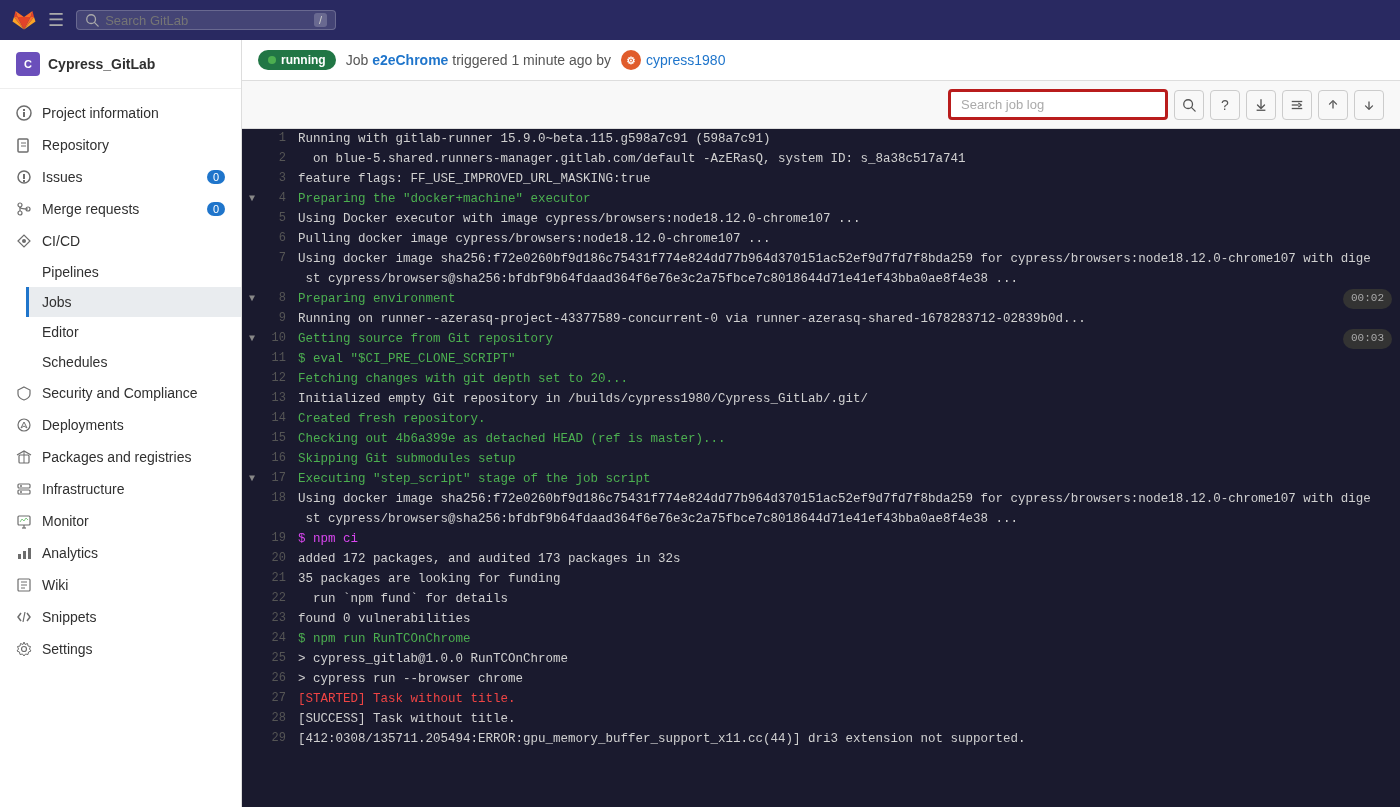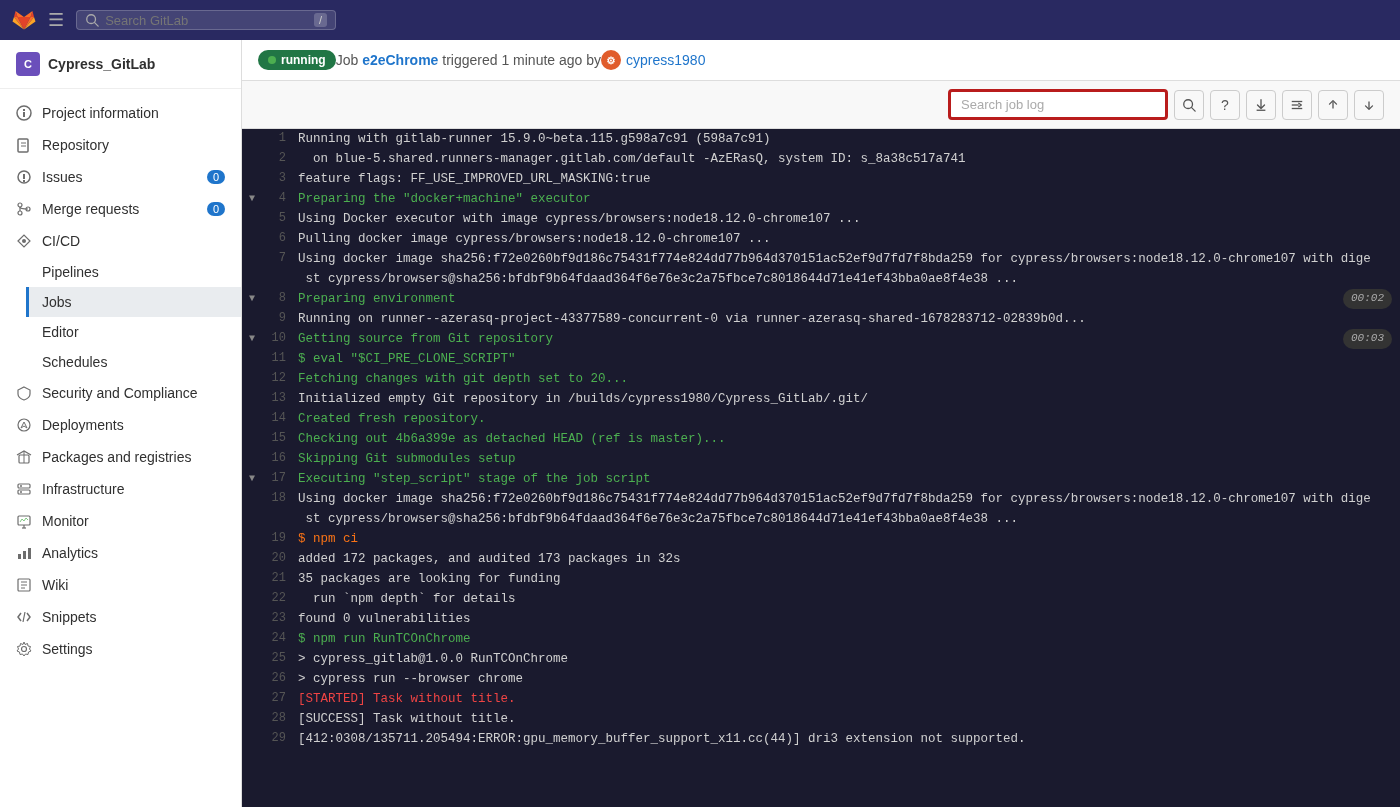--- a/index.html
+++ b/index.html
@@ -132,20 +132,21 @@
       background: #f8f8f8;
     }
 
     
     .job-header {
       background: #fff;
       border-bottom: 1px solid #ddd;
       padding: 10px 16px;
       display: flex;
       align-items: center;
+      gap: 10px;
       flex-shrink: 0;
       text-align: center;
     }
     .status-badge {
       display: flex;
       align-items: center;
       gap: 5px;
       background: #217645;
       color: white;
       border-radius: 12px;
@@ -264,21 +265,20 @@
     .log-time-badge {
       margin-left: auto;
       flex-shrink: 0;
       background: #333;
       color: #aaa;
       border-radius: 10px;
       padding: 1px 8px;
       font-size: 11px;
       margin-right: 8px;
       align-self: center;
-      font-style: italic;
     }
 
     
     svg { display: block; }
   </style>
 </head>
 <body>
 
 <nav class="navbar">
   <svg class="navbar-logo" viewBox="0 0 24 24" fill="none" xmlns="http://www.w3.org/2000/svg">
@@ -607,36 +607,36 @@
           </div>
           <div class="log-line">
             <div class="log-section-toggle"></div>
             <div class="log-line-num">18</div>
             <div class="log-line-content" style="color: rgb(208, 208, 208);">Using docker image sha256:f72e0260bf9d186c75431f774e824dd77b964d370151ac52ef9d7fd7f8bda259 for cypress/browsers:node18.12.0-chrome107 with dige
  st cypress/browsers@sha256:bfdbf9b64fdaad364f6e76e3c2a75fbce7c8018644d71e41ef43bba0ae8f4e38 ...</div>
           </div>
           <div class="log-line">
             <div class="log-section-toggle"></div>
             <div class="log-line-num">19</div>
-            <div class="log-line-content" style="color: #f97316;">$ npm ci</div>
+            <div class="log-line-content" style="color: #d946ef;">$ npm ci</div>
           </div>
           <div class="log-line">
             <div class="log-section-toggle"></div>
             <div class="log-line-num">20</div>
             <div class="log-line-content" style="color: rgb(208, 208, 208);">added 172 packages, and audited 173 packages in 32s</div>
           </div>
           <div class="log-line">
             <div class="log-section-toggle"></div>
             <div class="log-line-num">21</div>
             <div class="log-line-content" style="color: rgb(208, 208, 208);">35 packages are looking for funding</div>
           </div>
           <div class="log-line">
             <div class="log-section-toggle"></div>
             <div class="log-line-num">22</div>
-            <div class="log-line-content" style="color: rgb(208, 208, 208);">  run `npm depth` for details</div>
+            <div class="log-line-content" style="color: rgb(208, 208, 208);">  run `npm fund` for details</div>
           </div>
           <div class="log-line">
             <div class="log-section-toggle"></div>
             <div class="log-line-num">23</div>
             <div class="log-line-content" style="color: rgb(208, 208, 208);">found 0 vulnerabilities</div>
           </div>
           <div class="log-line">
             <div class="log-section-toggle"></div>
             <div class="log-line-num">24</div>
             <div class="log-line-content" style="color: rgb(76, 175, 80);">$ npm run RunTCOnChrome</div>

